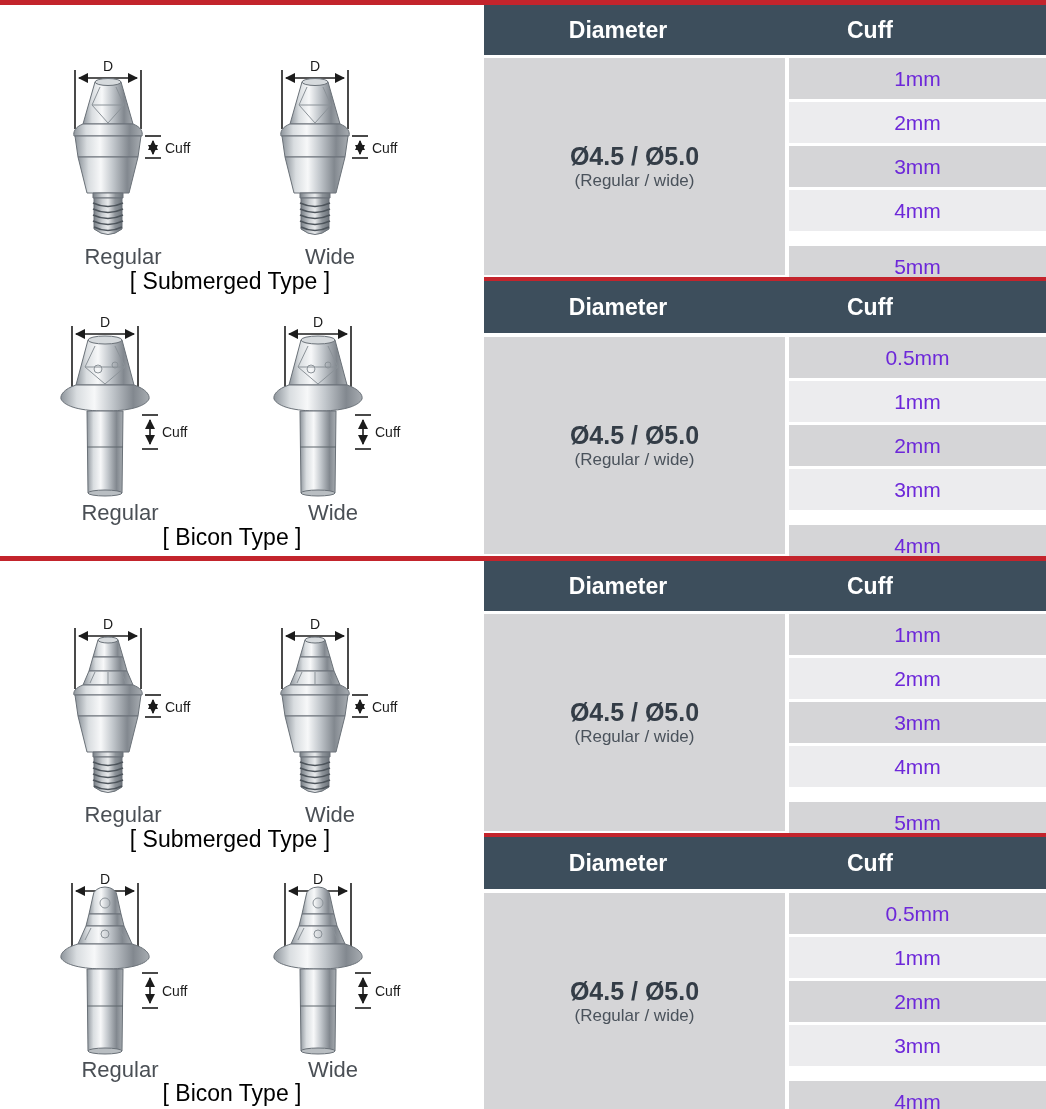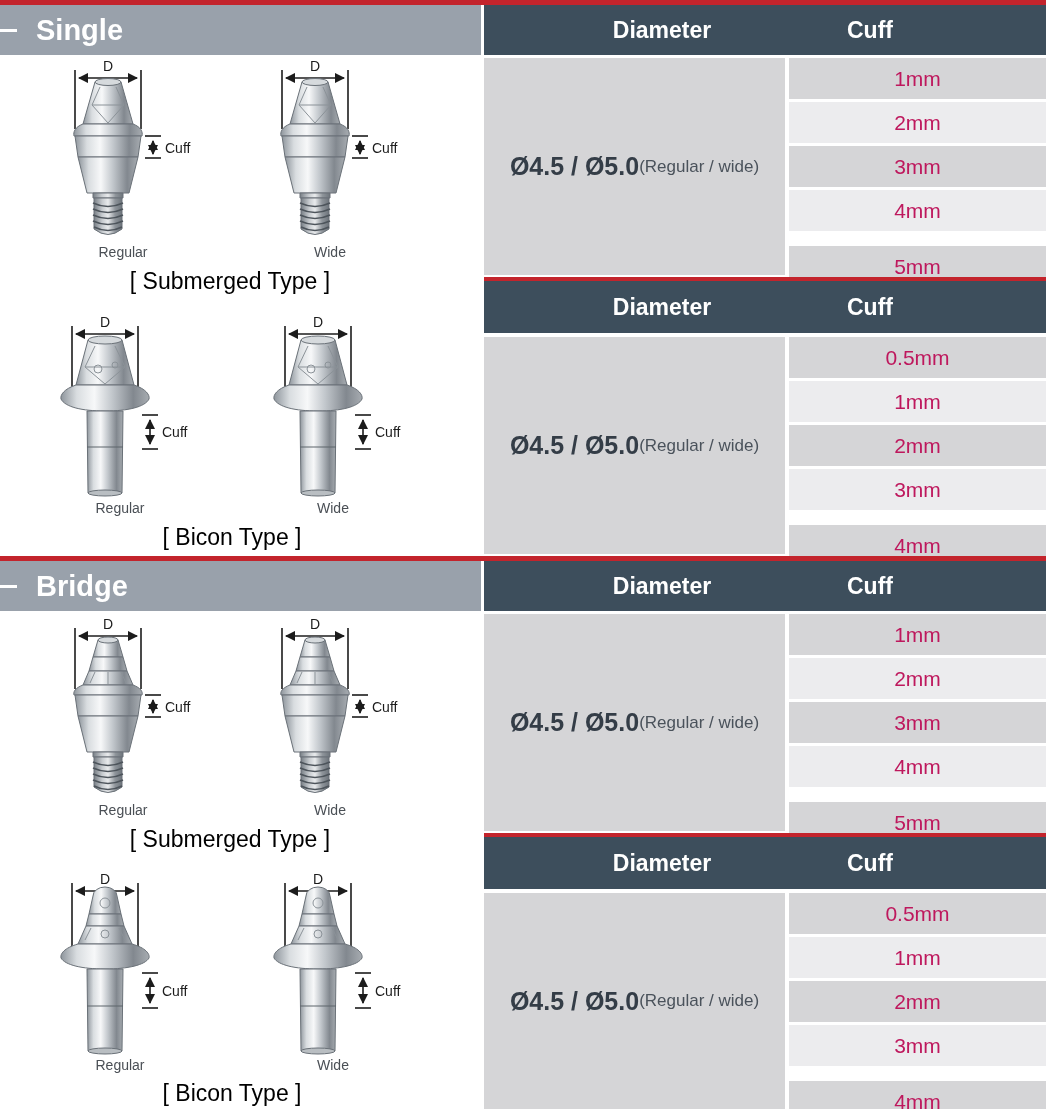--- a/index.html
+++ b/index.html
@@ -9,36 +9,36 @@
   .redfull{position:absolute;left:0;width:1046px;height:5px;background:#c3242c;}
   .reddiv{position:absolute;left:484px;width:562px;height:4px;background:#c3242c;}
   
   .secbar{position:absolute;left:0;width:481px;height:50px;background:#99a1ab;}
   .secdash{position:absolute;left:0;top:24px;width:17px;height:3px;background:#fff;}
   .sectitle{position:absolute;left:36px;top:0;height:50px;line-height:50px;
             color:#fff;font-size:29px;font-weight:bold;}
   
   .thead{position:absolute;left:484px;width:562px;background:#3d4e5c;color:#fff;font-weight:bold;}
   .h50{height:50px;line-height:50px;} .h52{height:52px;line-height:52px;}
-  .th-d{position:absolute;left:0;width:268px;text-align:center;font-size:23px;padding-left:44px;}
+  .th-d{position:absolute;left:0;width:268px;text-align:center;font-size:23px;}
   .th-c{position:absolute;left:236px;width:300px;text-align:center;font-size:23px;}
   
   .dia{position:absolute;left:484px;width:301px;height:217px;background:#d5d5d7;
-       display:flex;flex-direction:row;align-items:center;justify-content:center;}
+       display:flex;flex-direction:column;align-items:center;justify-content:center;}
   .dia-main{font-size:25px;font-weight:bold;color:#343d47;}
   .dia-sub{font-size:17px;color:#4a525b;margin-top:0;}
   
   .tblrows{position:absolute;left:789px;width:257px;height:217px;}
   .crow{position:absolute;left:0;width:257px;height:41px;text-align:center;line-height:41px;
-        font-size:21px;color:#be185d;}
+        font-size:21px;color:#6d28d9;}
   .dark{background:#d5d5d7;} .light{background:#ececee;}
   .r0{top:0;} .r1{top:44px;} .r2{top:88px;} .r3{top:132px;} .r4{top:188px;}
   
   .fig{position:absolute;width:150px;height:190px;overflow:visible;}
-  .fig-label{position:absolute;width:150px;text-align:center;font-size:14px;color:#4a4f55;}
+  .fig-label{position:absolute;width:150px;text-align:center;font-size:22px;color:#4a4f55;}
   .type-label{position:absolute;text-align:center;font-size:23px;color:#000000;}
   .dim{stroke:#1c1c1c;stroke-width:1.6;}
   .arr2{marker-start:url(#arr);marker-end:url(#arr);}
   .ann{font-family:"Liberation Sans",sans-serif;font-size:14px;fill:#1c1c1c;}
   .mid{text-anchor:middle;}
   .defs-svg{position:absolute;width:0;height:0;}
 </style>
 </head>
 <body>
 
@@ -133,24 +133,20 @@
         <ellipse cx="60" cy="181" rx="17" ry="3" fill="#b9bec2"></ellipse>
       </g>
     </symbol>
   </defs>
 </svg>
 
 <div class="page">
 
   <div class="redfull" style="top:0"></div>
 
-  <div class="secbar" style="top:5px">
-    <span class="secdash"></span>
-    <span class="sectitle">Single</span>
-  </div>
 
   <div class="thead h50" style="top:5px">
     <span class="th-d">Diameter</span>
     <span class="th-c">Cuff</span>
   </div>
 
   <div class="dia" style="top:58px">
     <div class="dia-main">Ø4.5 / Ø5.0</div>
     <div class="dia-sub">(Regular / wide)</div>
   </div>
@@ -244,24 +240,20 @@
       <line class="dim arr2" x1="105" y1="107" x2="105" y2="131"></line>
       <text class="ann" x="117" y="124">Cuff</text>
     </g>
   </svg>
   <div class="fig-label" style="left:45px;top:500px">Regular</div>
   <div class="fig-label" style="left:258px;top:500px">Wide</div>
   <div class="type-label" style="left:117px;top:524px;width:230px">[ Bicon Type ]</div>
 
   <div class="redfull" style="top:556px"></div>
 
-  <div class="secbar" style="top:561px">
-    <span class="secdash"></span>
-    <span class="sectitle">Bridge</span>
-  </div>
 
   <div class="thead h50" style="top:561px">
     <span class="th-d">Diameter</span>
     <span class="th-c">Cuff</span>
   </div>
 
   <div class="dia" style="top:614px">
     <div class="dia-main">Ø4.5 / Ø5.0</div>
     <div class="dia-sub">(Regular / wide)</div>
   </div>

